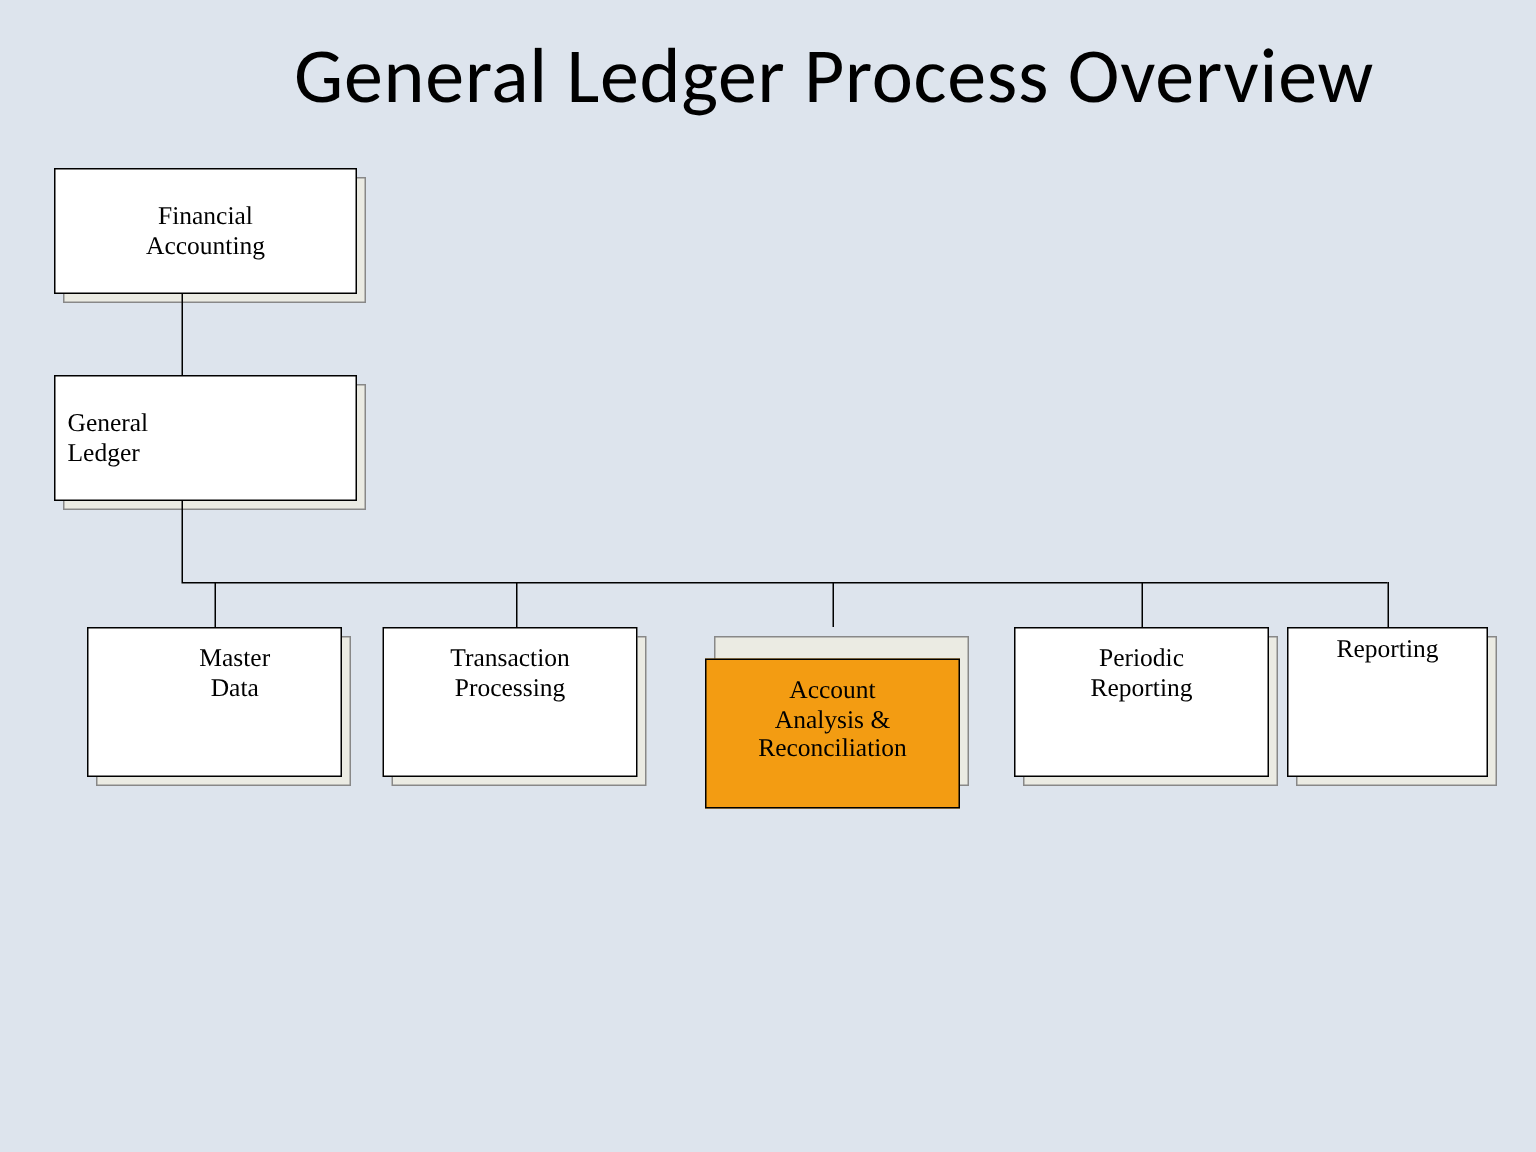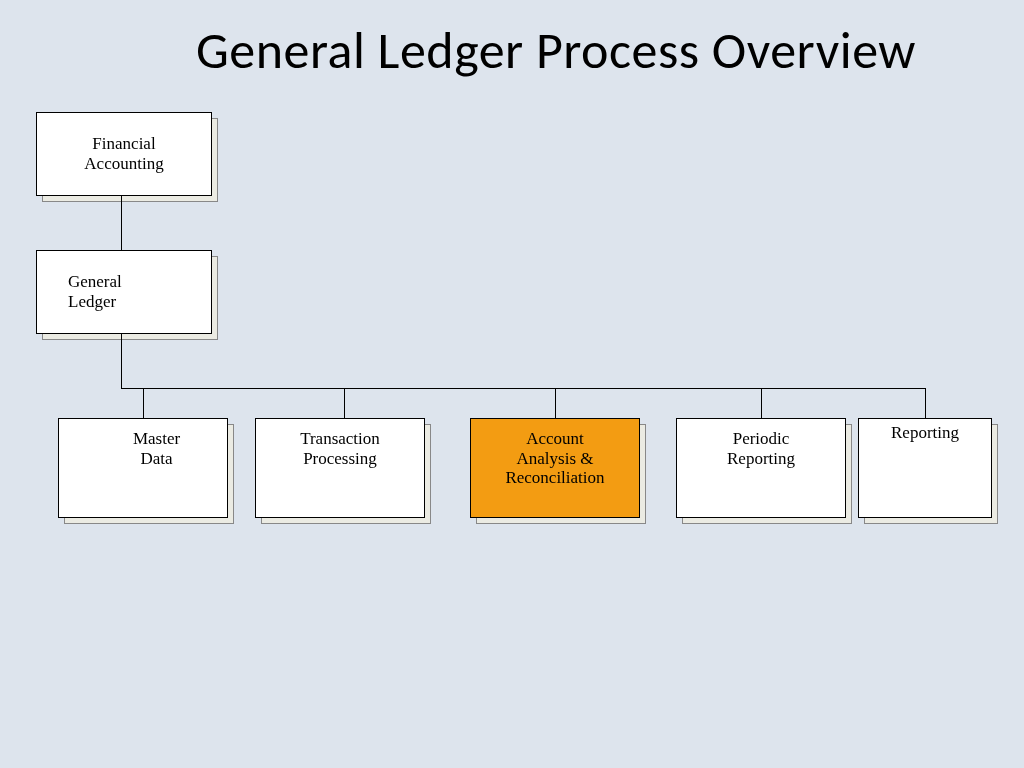--- a/index.html
+++ b/index.html
@@ -57,24 +57,25 @@
     align-items: center;
     justify-content: center;
     text-align: center;
     font-size: 17px;
     line-height: 1.15;
     padding: 4px 6px;
     white-space: pre-line;
   }
   .node.highlight .box {
     background: #f39c12; 
+    margin-top: 21px;
   }
 
   
-  .top-node   { width: 176px; height: 84px; }
+  .top-node   { width: 202px; height: 84px; }
   .child-node  { width: 170px; height: 100px; }
 
   
   .line {
     position: absolute;
     background: #000;
   }
   .vline { width: 1px; }
   .hline { height: 1px; }
 </style>
@@ -88,21 +89,21 @@
   <div class="node top-node" style="left:36px; top:112px;">
     <div class="shadow"></div>
     <div class="box">Financial
 Accounting</div>
   </div>
 
   <div class="line vline" style="left:121px; top:196px; height:54px;"></div>
 
   <div class="node top-node" style="left:36px; top:250px;">
     <div class="shadow"></div>
-    <div class="box" style="justify-content:flex-start; padding-left:31px; text-align:left;">General
+    <div class="box" style="justify-content:flex-start; padding-left:8px; text-align:left;">General
 Ledger</div>
   </div>
 
   <div class="line vline" style="left:121px; top:334px; height:54px;"></div>
 
   <div class="line hline" style="left:121px; top:388px; width:804px;"></div>
 
   <div class="line vline" style="left:143px; top:388px; height:30px;"></div>
   <div class="line vline" style="left:344px; top:388px; height:30px;"></div>
   <div class="line vline" style="left:555px; top:388px; height:30px;"></div>

